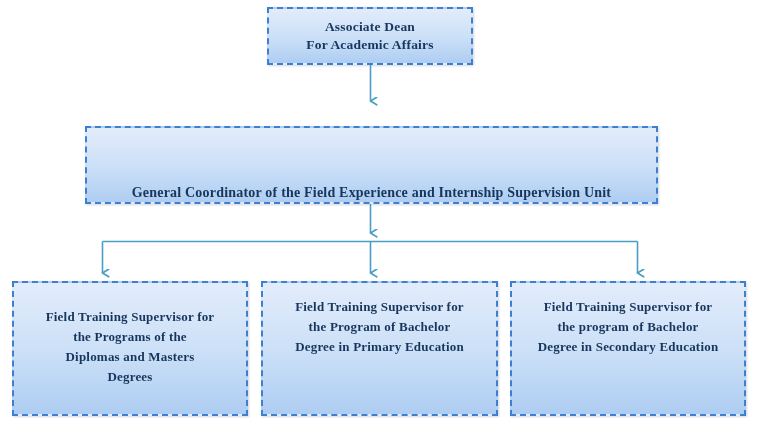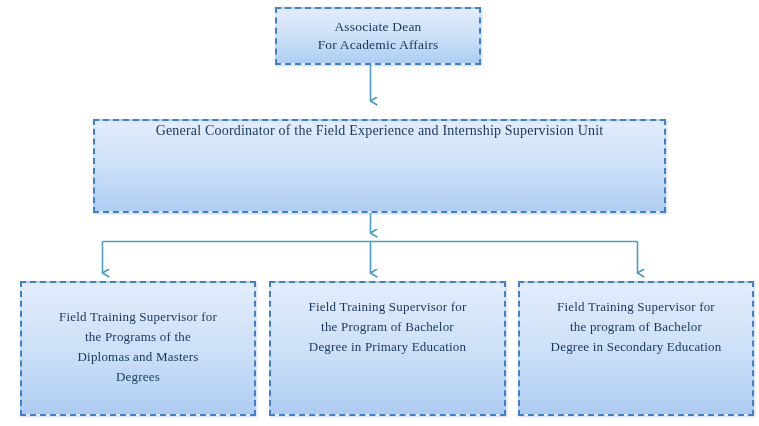--- a/index.html
+++ b/index.html
@@ -39,23 +39,22 @@
     position: absolute;
     z-index: 2;
     box-sizing: border-box;
     border: 2px dashed #3f7fd0;
     background: linear-gradient(to bottom, #e2ecfb 0%, #dbe8fa 18%, #cadff7 55%, #aecdf2 100%);
     box-shadow: 1px 1px 2px rgba(120, 140, 170, 0.35);
     display: flex;
     justify-content: center;
     text-align: center;
     color: #17365d;
-    font-weight: normal;
+    font-weight: bold;
     letter-spacing: 0.2px;
-    margin-left: 8px;
   }
 
   .node-text {
     display: block;
     white-space: pre-line;
     color: #17365d;
   }
 
   
   #node-associate-dean {
@@ -66,24 +65,24 @@
     align-items: center;
   }
   #node-associate-dean .node-text {
     font-size: 13.5px;
     line-height: 18px;
   }
 
   
   #node-general-coordinator {
     left: 85px;
-    top: 119px;
+    top: 126px;
     width: 573px;
-    height: 94px;
-    align-items: flex-start;
+    height: 78px;
+    align-items: flex-end;
   }
   #node-general-coordinator .node-text {
     font-size: 14px;
     line-height: 19px;
     padding: 0 14px;
   }
 
   
   .node-leaf {
     top: 281px;

